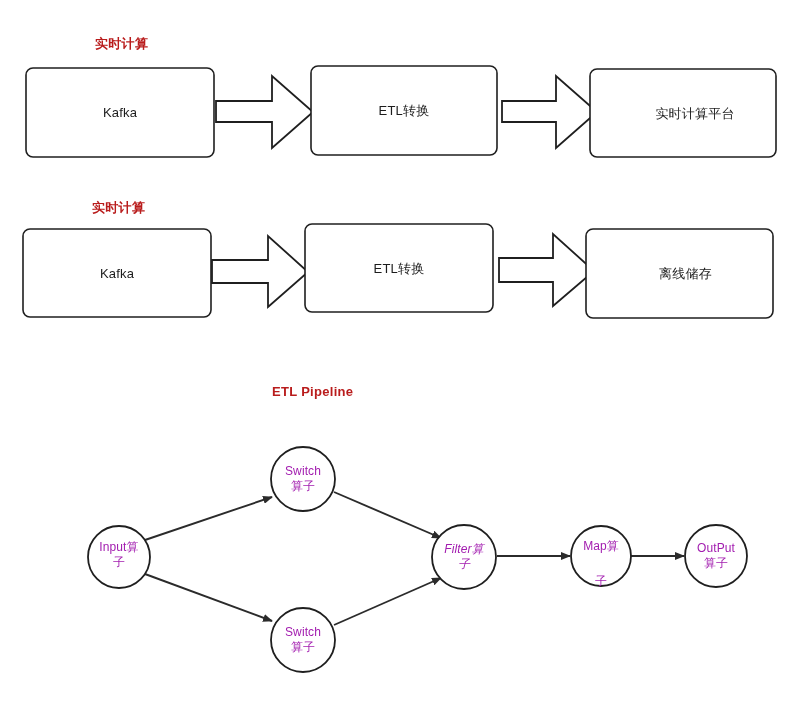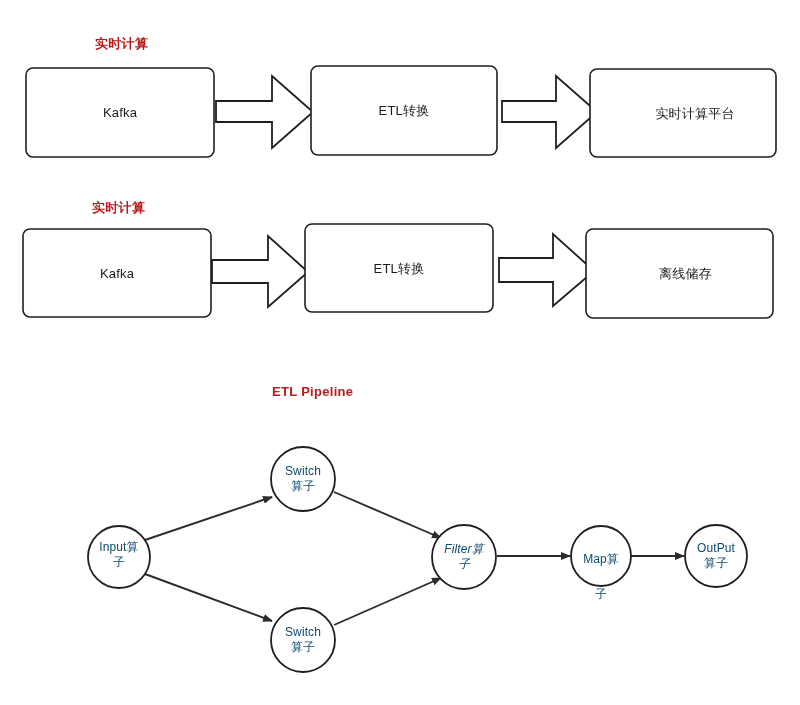--- a/index.html
+++ b/index.html
@@ -49,21 +49,21 @@
     letter-spacing: 0.2px;
   }
   .node-label {
     position: absolute;
     display: flex;
     align-items: center;
     justify-content: center;
     flex-direction: column;
     font-size: 12px;
     line-height: 15px;
-    color: #0c4a6e;
+    color: #a21caf;
     text-align: center;
     pointer-events: none;
     letter-spacing: 0.1px;
   }
   .node-label span { display: block; }
 </style>
 </head>
 <body>
 
 <div id="canvas">
@@ -141,21 +141,21 @@
   <div class="node-label" style="left:271px; top:610px; width:64px; height:60px;">
     <span>Switch</span>
     <span>算子</span>
   </div>
 
   <div class="node-label" style="left:432px; top:527px; width:64px; height:60px;font-style:italic;">
     <span>Filter算</span>
     <span>子</span>
   </div>
 
-  <div class="node-label" style="left:571px; top:547px; width:60px; height:60px;gap:20px;">
+  <div class="node-label" style="left:571px; top:534px; width:60px; height:60px;gap:20px;">
     <span>Map算</span>
     <span>子</span>
   </div>
 
   <div class="node-label" style="left:685px; top:526px; width:62px; height:60px;text-align:center;">
     <span>OutPut</span>
     <span>算子</span>
   </div>
 
 </div>

